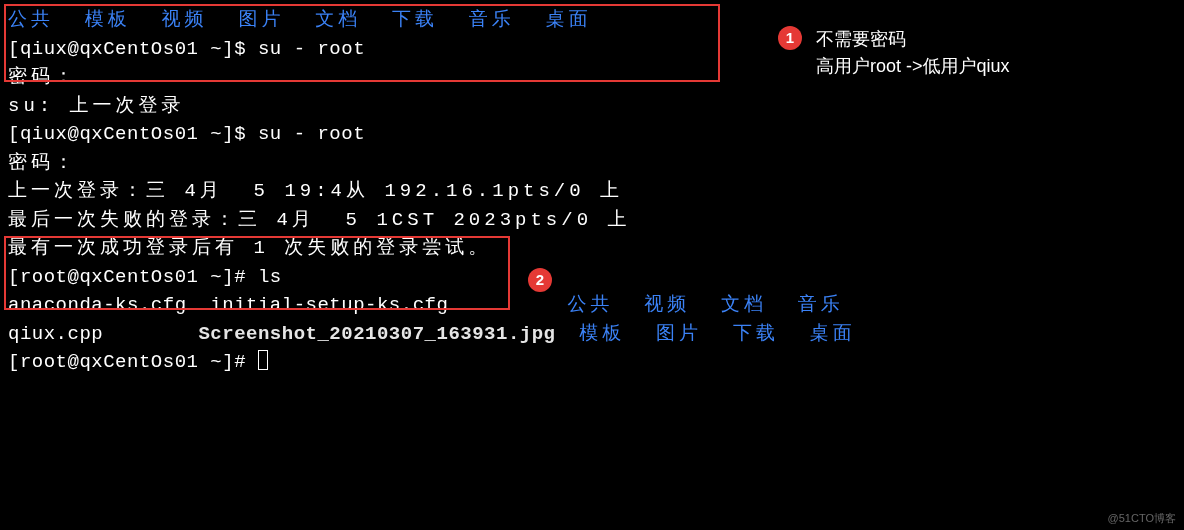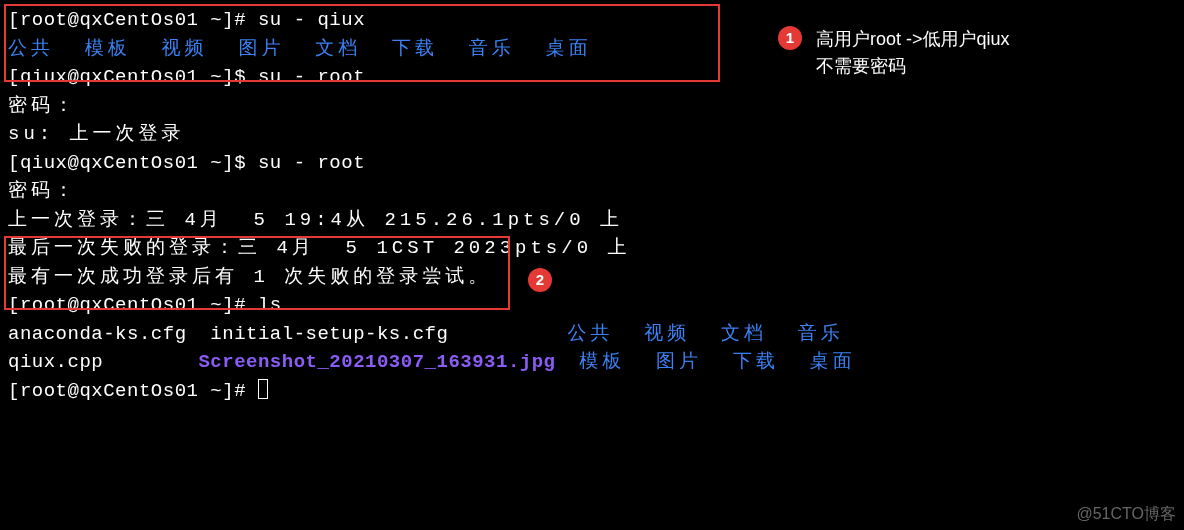--- a/index.html
+++ b/index.html
@@ -74,75 +74,74 @@
       top: 268px;
       left: 528px;
     }
     .anno-text {
       line-height: 1.5;
     }
     .blue {
       color: #3b82f6;
     }
     .magenta {
-      color: #8b5cf6;
+      color: #e5e5e5;
       font-weight: bold;
     }
     .cursor {
       display: inline-block;
       width: 10px;
       height: 20px;
       border: 1px solid #fff;
       vertical-align: middle;
       margin-bottom: 3px;
     }
     .watermark {
       position: absolute;
       bottom: 4px;
       right: 8px;
       color: #666;
-      font-size: 16px;
+      font-size: 11px;
       font-family: Arial, sans-serif;
     }
     .spaced {
       letter-spacing: 4px;
     }
     .redacted {
       background: #000;
       color: #000;
     }
   </style>
 </head>
 <body>
 
 <div class="terminal">
-  <div class="line"><span>[root@qxCentOs01 ~]# </span><span>su - qiux</span></div>
   <div class="line blue spaced">公共  模板  视频  图片  文档  下载  音乐  桌面</div>
   <div class="line"><span>[qiux@qxCentOs01 ~]$ </span><span>su - root</span></div>
   <div class="line spaced">密码：</div>
   <div class="line spaced">su: 上一次登录</div>
   <div class="line"><span>[qiux@qxCentOs01 ~]$ </span><span>su - root</span></div>
   <div class="line spaced">密码：</div>
-  <div class="line spaced"><span>上一次登录：三 4月  5 19:4</span><span>从 215.26</span><span>.1pts/0 上</span></div>
+  <div class="line spaced"><span>上一次登录：三 4月  5 19:4</span><span>从 192.16</span><span>.1pts/0 上</span></div>
   <div class="line spaced"><span>最后一次失败的登录：三 4月  5 1</span><span>CST 2023pts/0 上</span></div>
   <div class="line spaced">最有一次成功登录后有 1 次失败的登录尝试。</div>
   <div class="line"><span>[root@qxCentOs01 ~]# </span><span>ls</span></div>
   <div class="line"><span>anaconda-ks.cfg  initial-setup-ks.cfg          </span><span class="blue spaced">公共  视频  文档  音乐</span></div>
   <div class="line"><span>qiux.cpp        </span><span class="magenta">Screenshot_20210307_163931.jpg</span><span>  </span><span class="blue spaced">模板  图片  下载  桌面</span></div>
   <div class="line"><span>[root@qxCentOs01 ~]# </span><span class="cursor"></span></div>
 </div>
 
 <div class="red-box-1"></div>
 <div class="red-box-2"></div>
 
 <div class="annotation anno-1">
   <span class="badge">1</span>
   <div class="anno-text">
+    <div>不需要密码</div>
     <div>高用户root -&gt;低用户qiux</div>
-    <div>不需要密码</div>
   </div>
 </div>
 
 <div class="annotation anno-2">
   <span class="badge">2</span>
 </div>
 
 <div class="watermark">@51CTO博客</div>
 
 </body></html>

